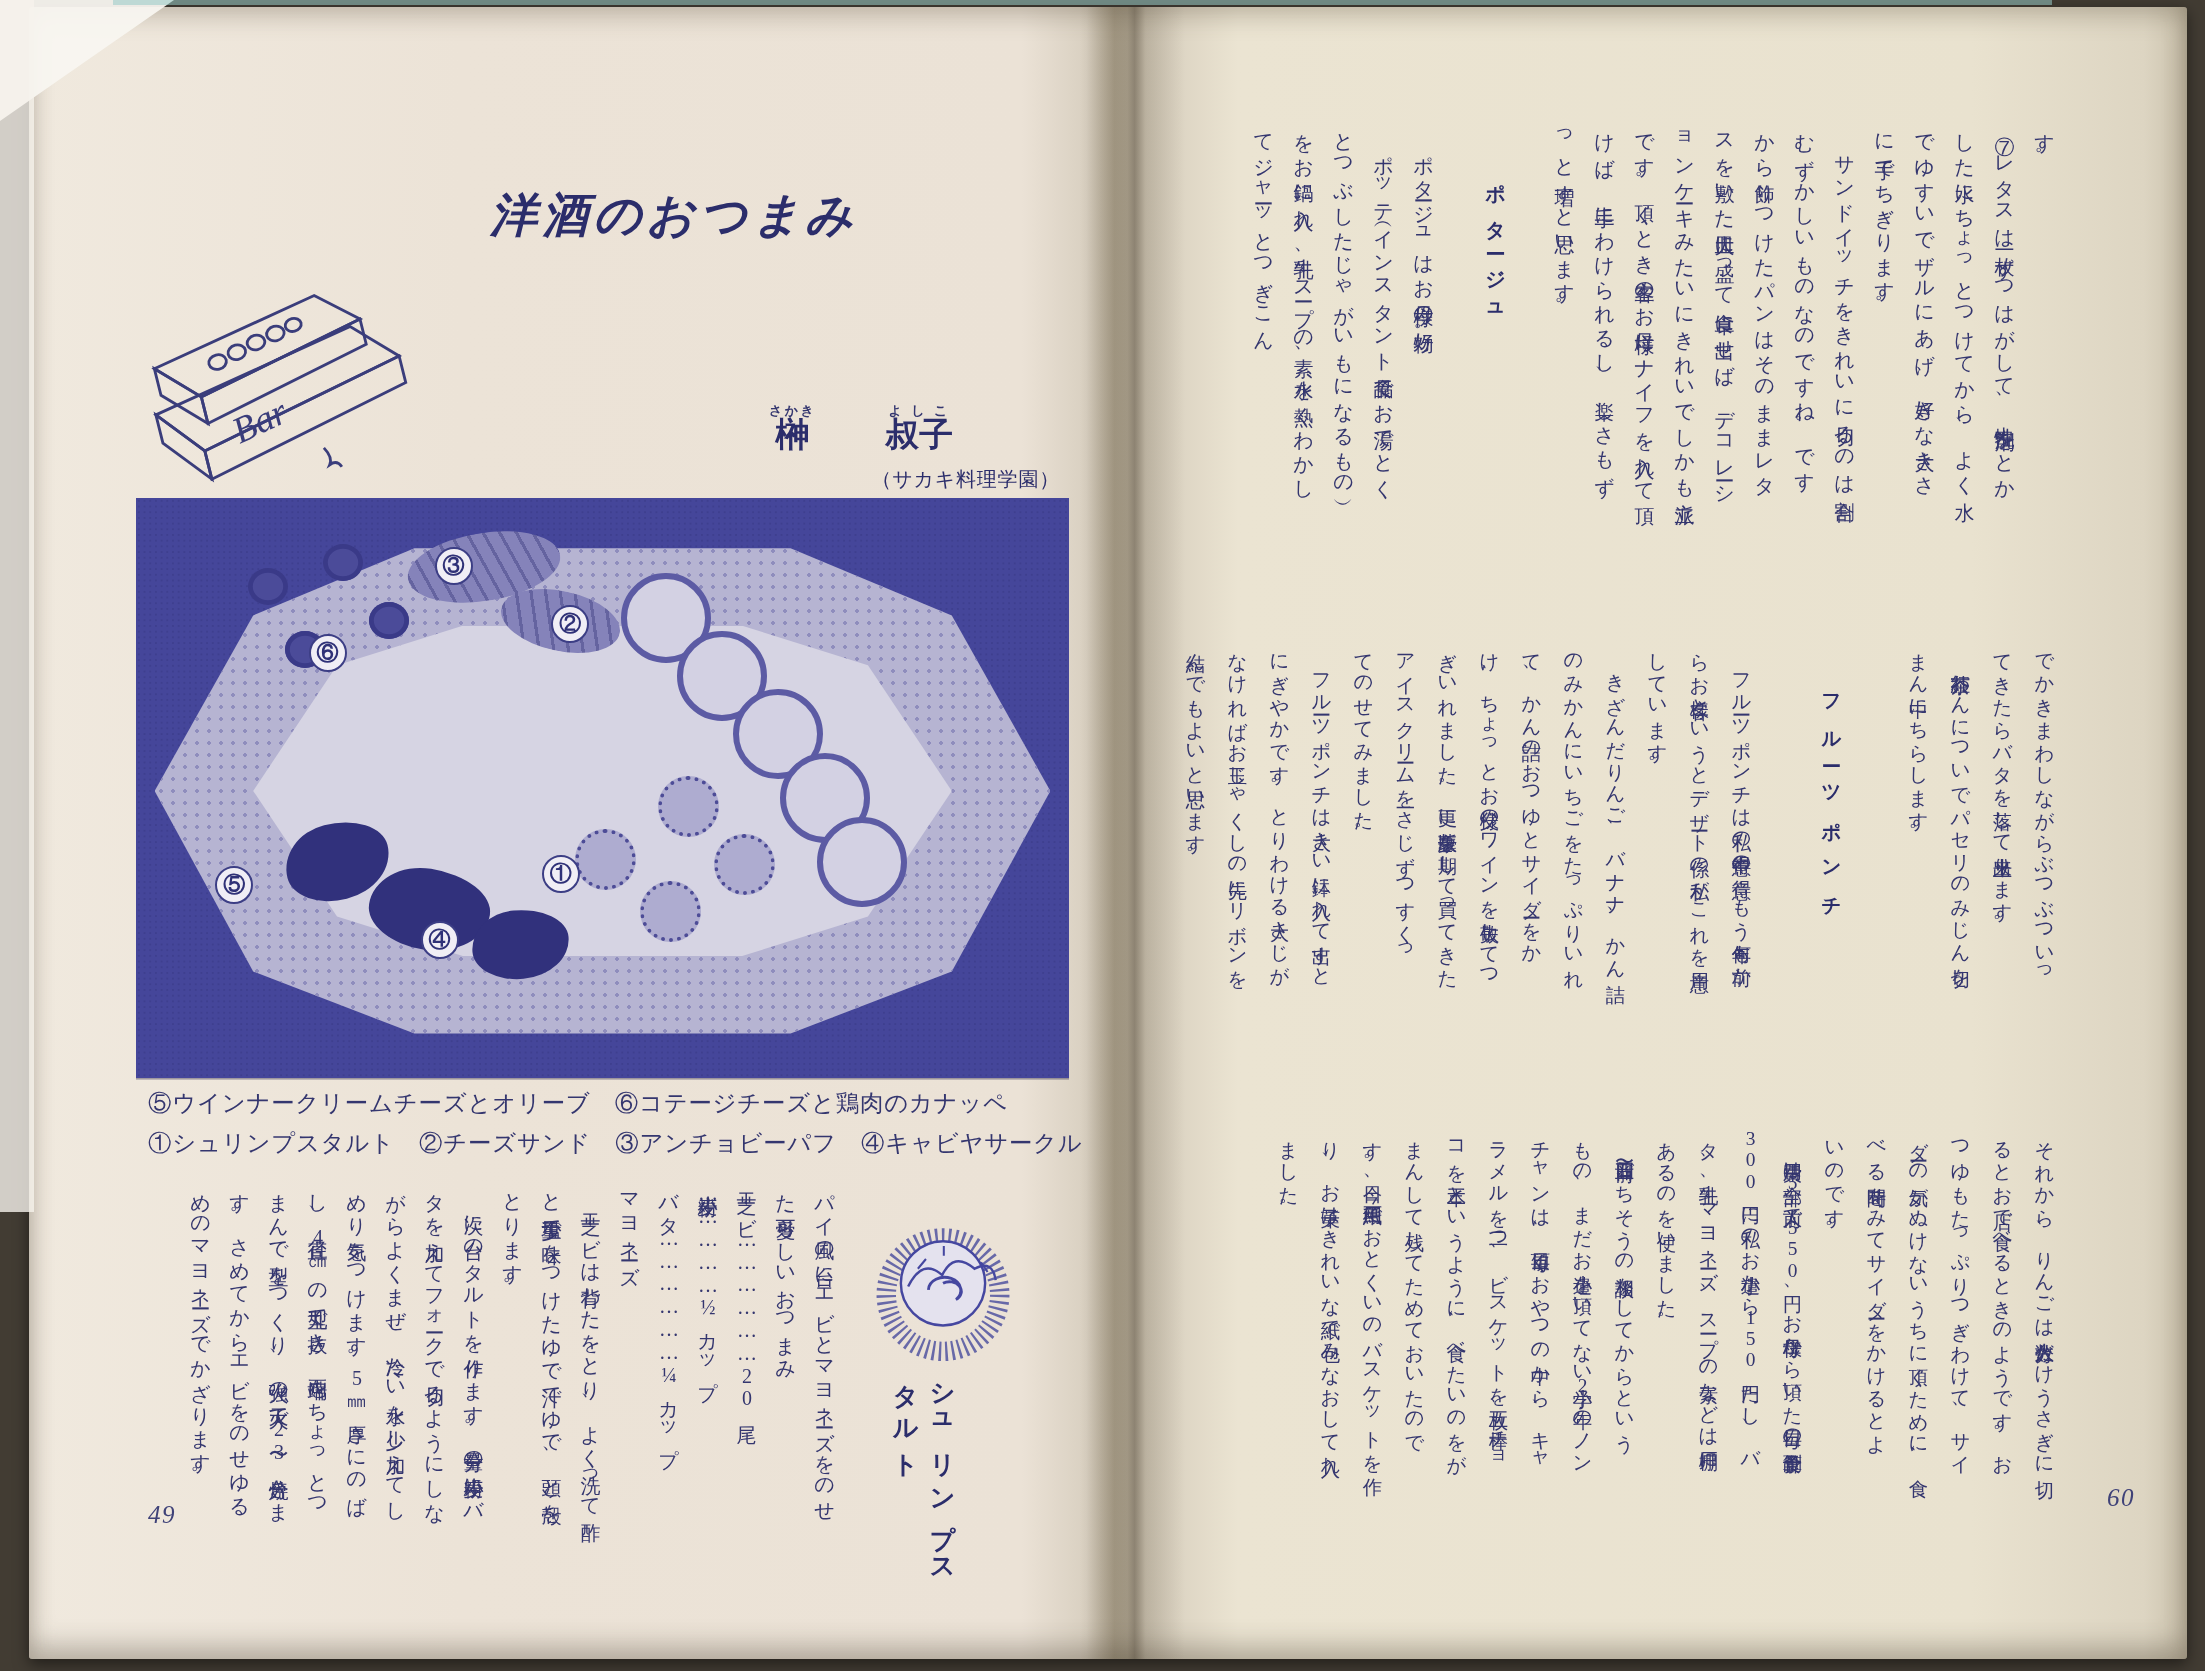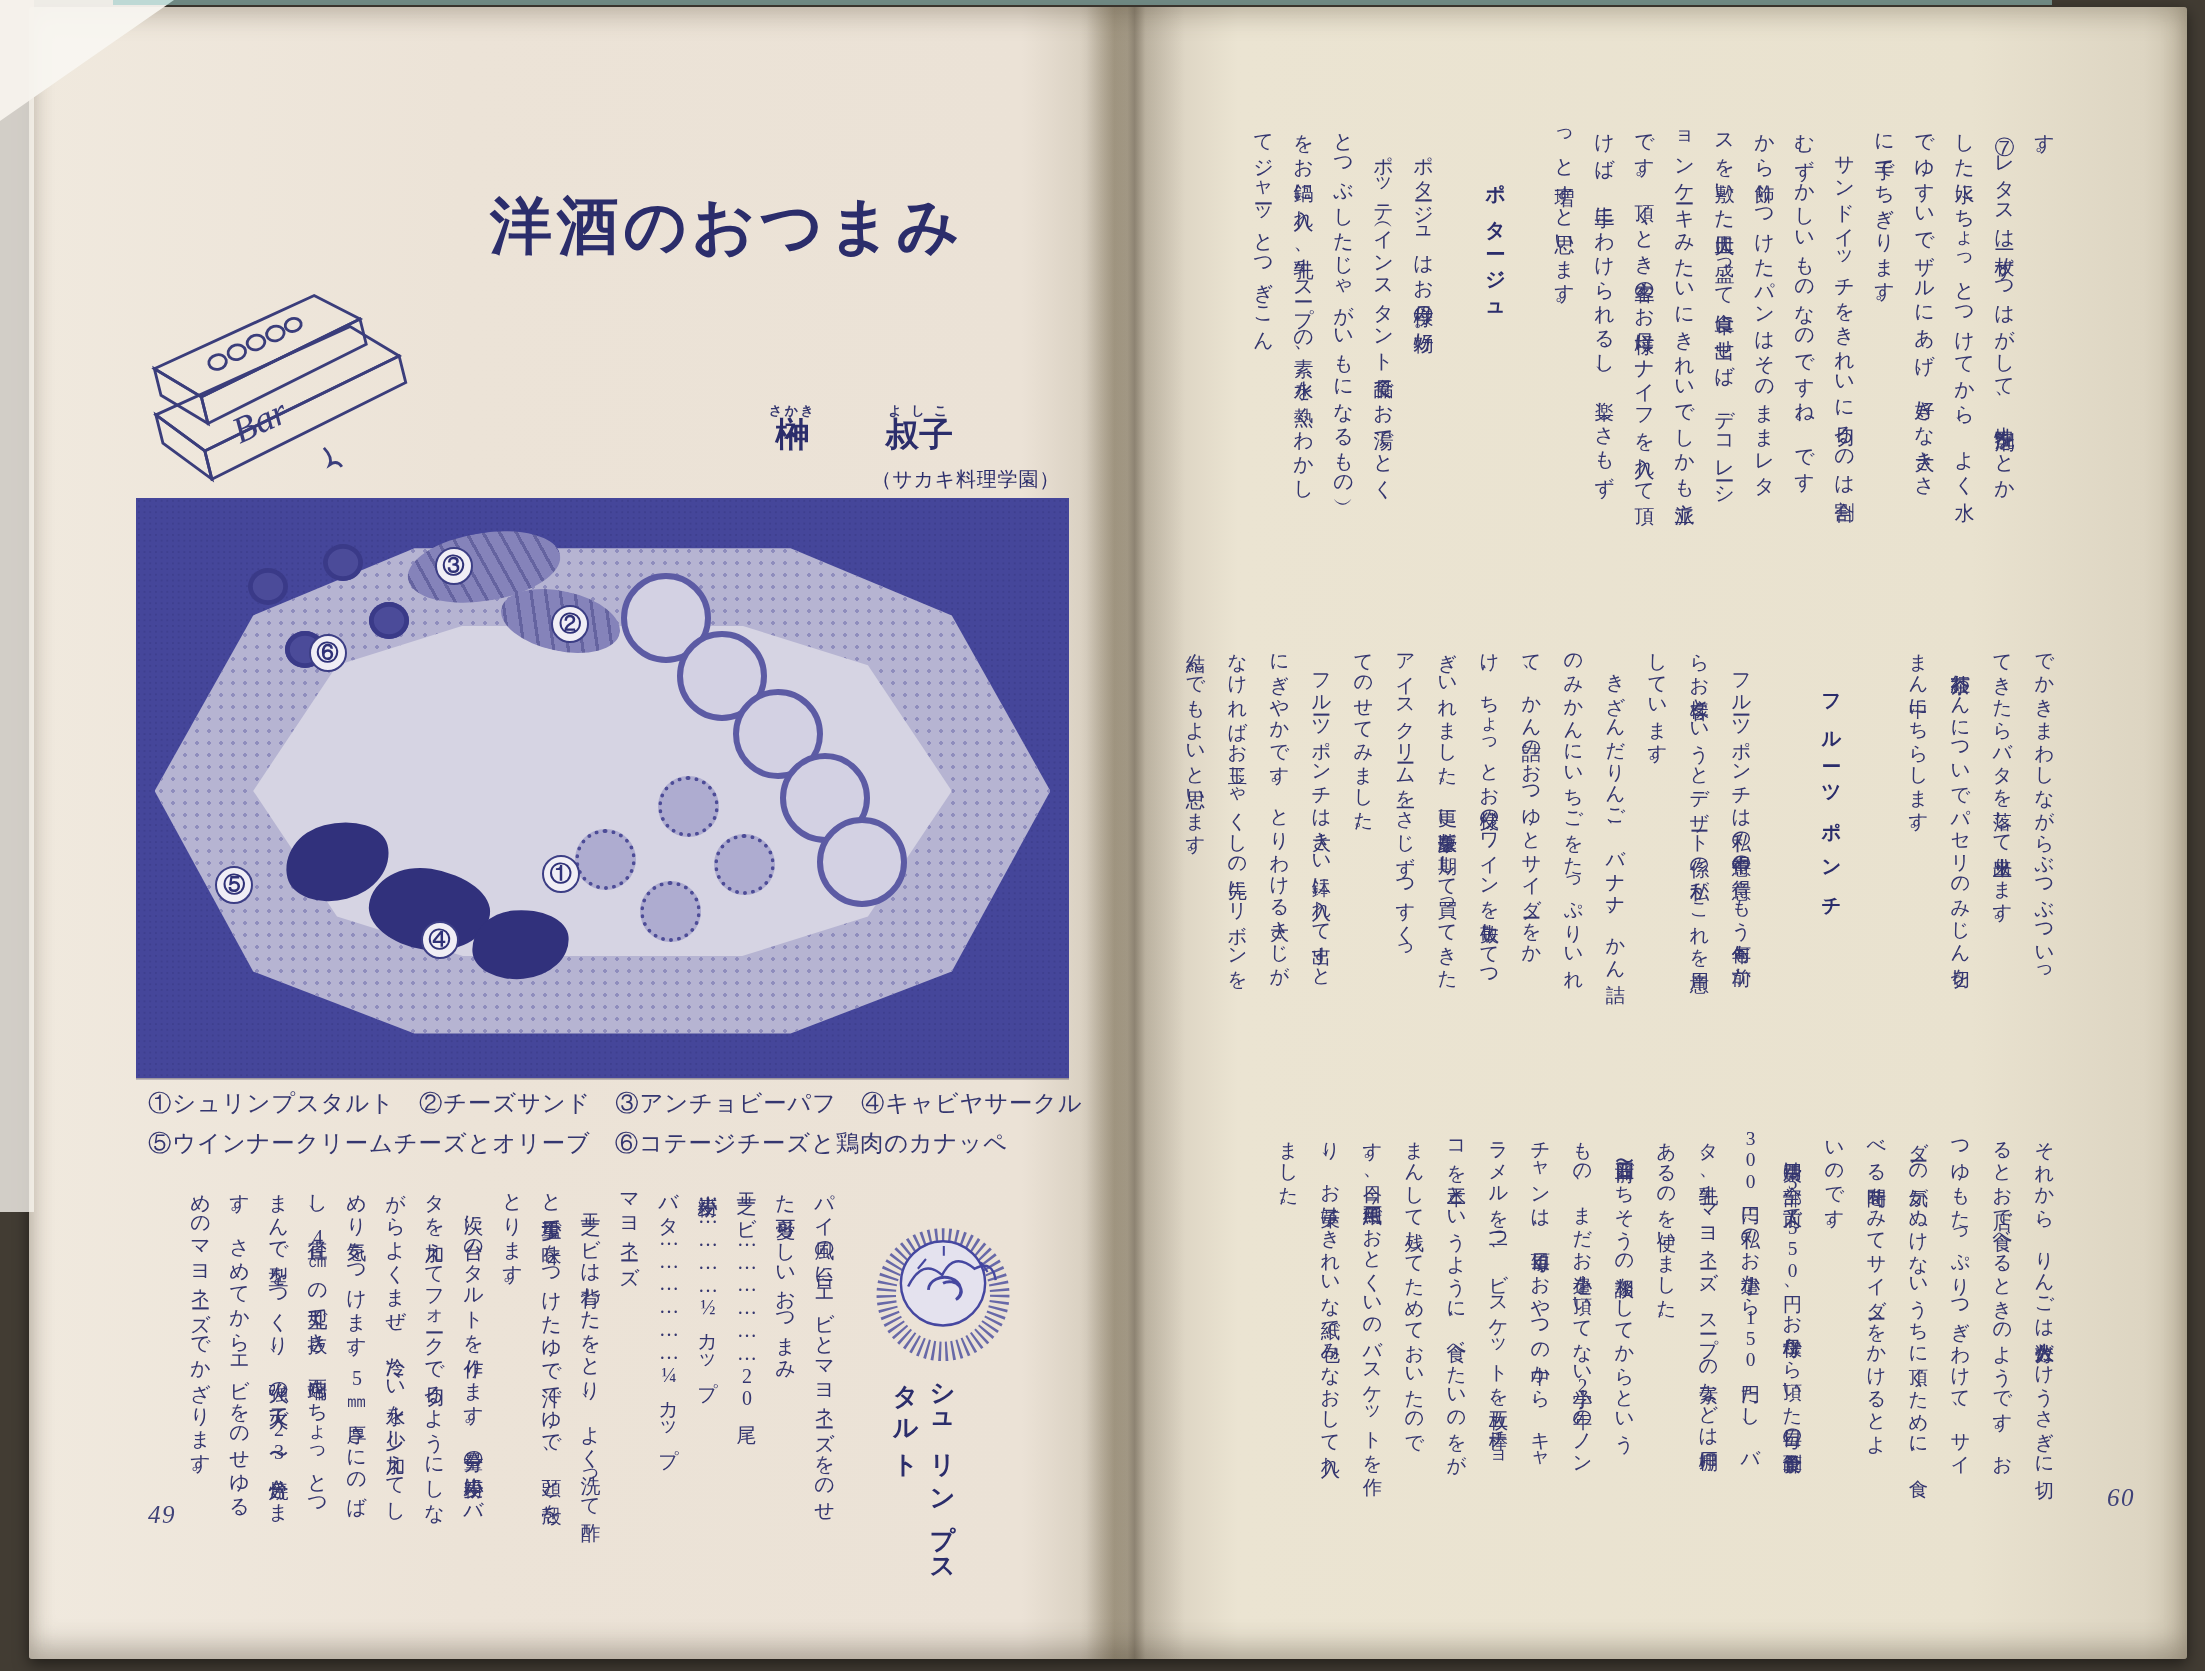--- a/index.html
+++ b/index.html
@@ -31,22 +31,22 @@
   .left-edge-light{position:absolute;left:0;top:0;width:34px;height:1212px;background:#f6f3ec;opacity:.8;}
   .top-sliver{position:absolute;left:113px;top:0;width:1939px;height:4.8px;background:#97cbc6;opacity:.55;}
 
   
   .vtext{writing-mode:vertical-rl;text-orientation:upright;position:absolute;}
   .vtext p{margin:0;}
   .vhead{font-weight:bold;letter-spacing:.68em;padding-inline-start:47px;
          margin-block-start:31px;margin-block-end:36px;color:var(--ink-dark);}
 
   
-  .title{position:absolute;left:490px;top:184px;font-size:62px;font-weight:bold;
-         letter-spacing:4.8px;color:var(--ink-dark);white-space:nowrap;}
+  .title{position:absolute;left:490px;top:184px;font-size:47px;font-weight:bold;
+         letter-spacing:4.8px;color:var(--ink-dark);white-space:nowrap;font-style:italic;}
   .byline{position:absolute;left:769px;top:380px;width:291px;color:var(--ink-dark);}
   .byline-names{font-size:34px;font-weight:bold;display:flex;align-items:flex-end;margin-top:24px;}
   .byline-names ruby{ruby-position:over;}
   .byline-names rt{font-size:13px;letter-spacing:2.4px;color:var(--ink);}
   .byline-gap{width:69px;}
   .byline-affil{font-size:20px;margin-top:8px;letter-spacing:0.8px;text-align:right;}
   .byline-note{font-size:20px;margin-top:6.5px;margin-left:50px;letter-spacing:0.8px;}
 
   .matchbox{position:absolute;left:103px;top:267px;}
 
@@ -173,22 +173,22 @@
   <div class="food f-tartlet f-t4"></div>
   <div class="badge bpos1">①</div>
   <div class="badge bpos2">②</div>
   <div class="badge bpos3">③</div>
   <div class="badge bpos4">④</div>
   <div class="badge bpos5">⑤</div>
   <div class="badge bpos6">⑥</div>
 </div>
 
 <div class="caption">
+  <div>⑤ウインナークリームチーズとオリーブ　⑥コテージチーズと鶏肉のカナッペ</div>
   <div>①シュリンプスタルト　②チーズサンド　③アンチョビーパフ　④キャビヤサークル</div>
-  <div>⑤ウインナークリームチーズとオリーブ　⑥コテージチーズと鶏肉のカナッペ</div>
 </div>
 
 <svg class="tart-illo" width="154" height="154" viewBox="0 0 190 190">
   <circle cx="95" cy="102" r="70" fill="none" stroke="#5153a0" stroke-width="24" stroke-dasharray="3 5" opacity="0.85"></circle>
   <circle cx="95" cy="88" r="52" fill="#e4e2ee" stroke="#4547a0" stroke-width="3"></circle>
   <path d="M52,92 q18,-36 42,-14 q14,-30 40,-8 q22,-12 26,14" fill="none" stroke="#4547a0" stroke-width="3"></path>
   <path d="M77,96 a20,16 0 1 1 34,12 a11,9 0 1 0 -16,-20" fill="none" stroke="#4547a0" stroke-width="3.5"></path>
   <path d="M64,70 l10,-12 M150,74 l-8,-12 M96,54 l0,-12" stroke="#4547a0" stroke-width="2.5"></path>
 </svg>
 

